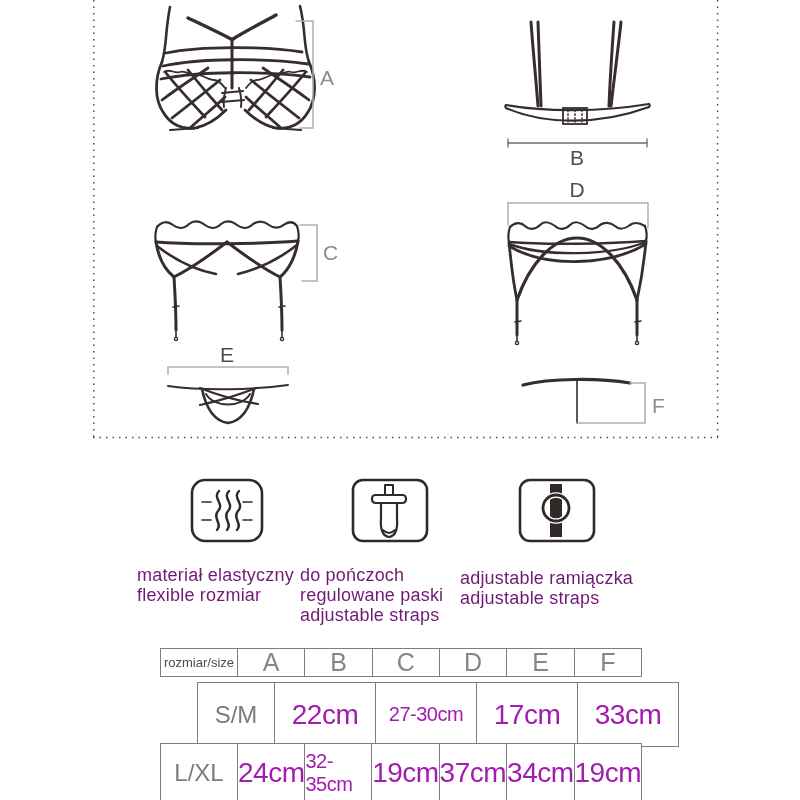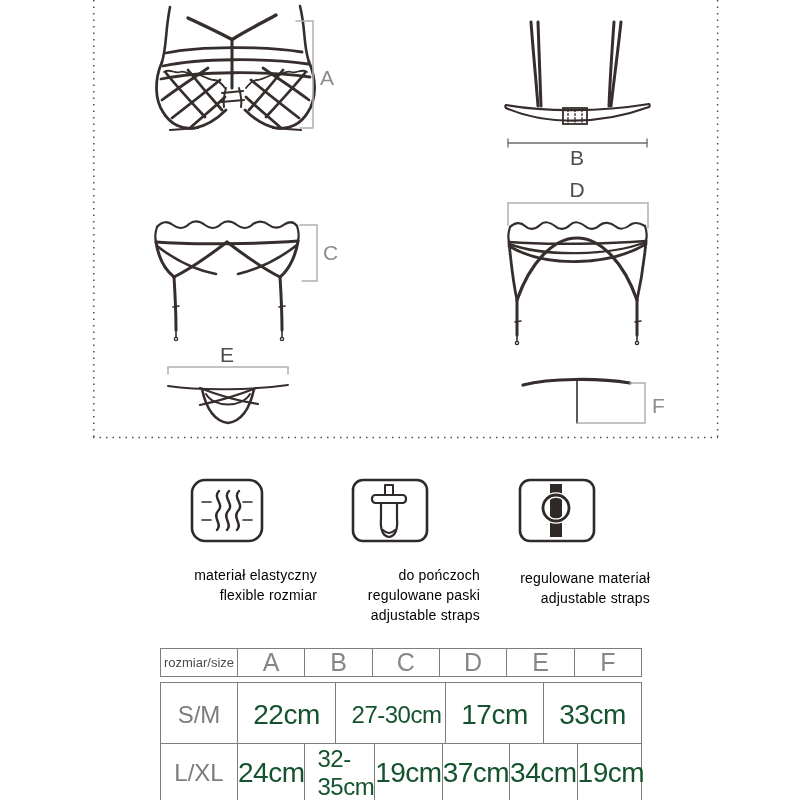--- a/index.html
+++ b/index.html
@@ -3,31 +3,31 @@
 <meta charset="utf-8">
 <style>
   * { margin:0; padding:0; box-sizing:border-box; }
   html,body { background:#ffffff; width:800px; height:800px; font-family:"Liberation Sans", sans-serif; }
   .canvas { position:relative; width:800px; height:800px; background:#fff; overflow:hidden; }
   .abs { position:absolute; }
   svg { display:block; overflow:visible; }
   svg text { font-family:"Liberation Sans", sans-serif; }
 
   
-  .feat-label { position:absolute; text-align:right; color:#000000; font-size:14px; line-height:20px; letter-spacing:.2px; }
+  .feat-label { position:absolute; text-align:left; color:#701a75; font-size:18px; line-height:20px; letter-spacing:.2px; }
 
   
   .trow { position:absolute; left:160px; width:482px; display:flex; border:1.4px solid #7d7d7d; background:#fff; }
   .tcell { display:flex; align-items:center; justify-content:center; border-left:1.4px solid #7d7d7d; flex:1 1 0; }
   .tcell:first-child { border-left:none; flex:0 0 76px; }
   .th-size { font-size:13px; color:#4c4c4c; }
   .th-letter { font-size:25px; color:#868686; }
   .td-size { font-size:24px; color:#7c7c7c; }
-  .td-val { font-size:28px; color:#14532d; letter-spacing:-0.5px; }
-  .td-val.small { font-size:24px;padding-left:12px; }
+  .td-val { font-size:28px; color:#a21caf; letter-spacing:-0.5px; }
+  .td-val.small { font-size:20px; }
 </style>
 </head>
 <body>
 
 <div class="canvas">
 
   <svg class="abs" style="left:93px; top:0;" width="626" height="440">
     <line x1="0.8" y1="0" x2="0.8" y2="438" stroke="#4f4f4f" stroke-width="1.5" stroke-dasharray="1.5 5"></line>
     <line x1="0" y1="437.5" x2="625" y2="437.5" stroke="#4f4f4f" stroke-width="1.5" stroke-dasharray="1.5 5"></line>
     <line x1="624.6" y1="0" x2="624.6" y2="438" stroke="#4f4f4f" stroke-width="1.5" stroke-dasharray="1.5 5"></line>
@@ -220,35 +220,35 @@
   <div class="feat-label" style="left:137px; top:565px; width:180px;">
     <div>materiał elastyczny</div>
     <div>flexible rozmiar</div>
   </div>
   <div class="feat-label" style="left:300px; top:565px; width:180px;">
     <div>do pończoch</div>
     <div>regulowane paski</div>
     <div>adjustable straps</div>
   </div>
   <div class="feat-label" style="left:460px; top:568px; width:190px;">
-    <div>regulowane materiał</div>
+    <div>adjustable ramiączka</div>
     <div>adjustable straps</div>
   </div>
 
   <div class="trow" style="top:648px; height:29px;">
     <div class="tcell th-size">rozmiar/size</div>
     <div class="tcell th-letter">A</div>
     <div class="tcell th-letter">B</div>
     <div class="tcell th-letter">C</div>
     <div class="tcell th-letter">D</div>
     <div class="tcell th-letter">E</div>
     <div class="tcell th-letter">F</div>
   </div>
 
-  <div class="trow" style="top:682px; height:65px;">
+  <div class="trow" style="top:682px; height:65px;margin-left:37px;">
     <div class="tcell td-size">S/M</div>
     <div class="tcell td-val">22cm</div>
     <div class="tcell td-val small">27-30cm</div>
     <div class="tcell td-val">17cm</div>
     <div class="tcell td-val">33cm</div>
   </div>
 
   <div class="trow" style="top:743px; height:60px;">
     <div class="tcell td-size">L/XL</div>
     <div class="tcell td-val">24cm</div>

